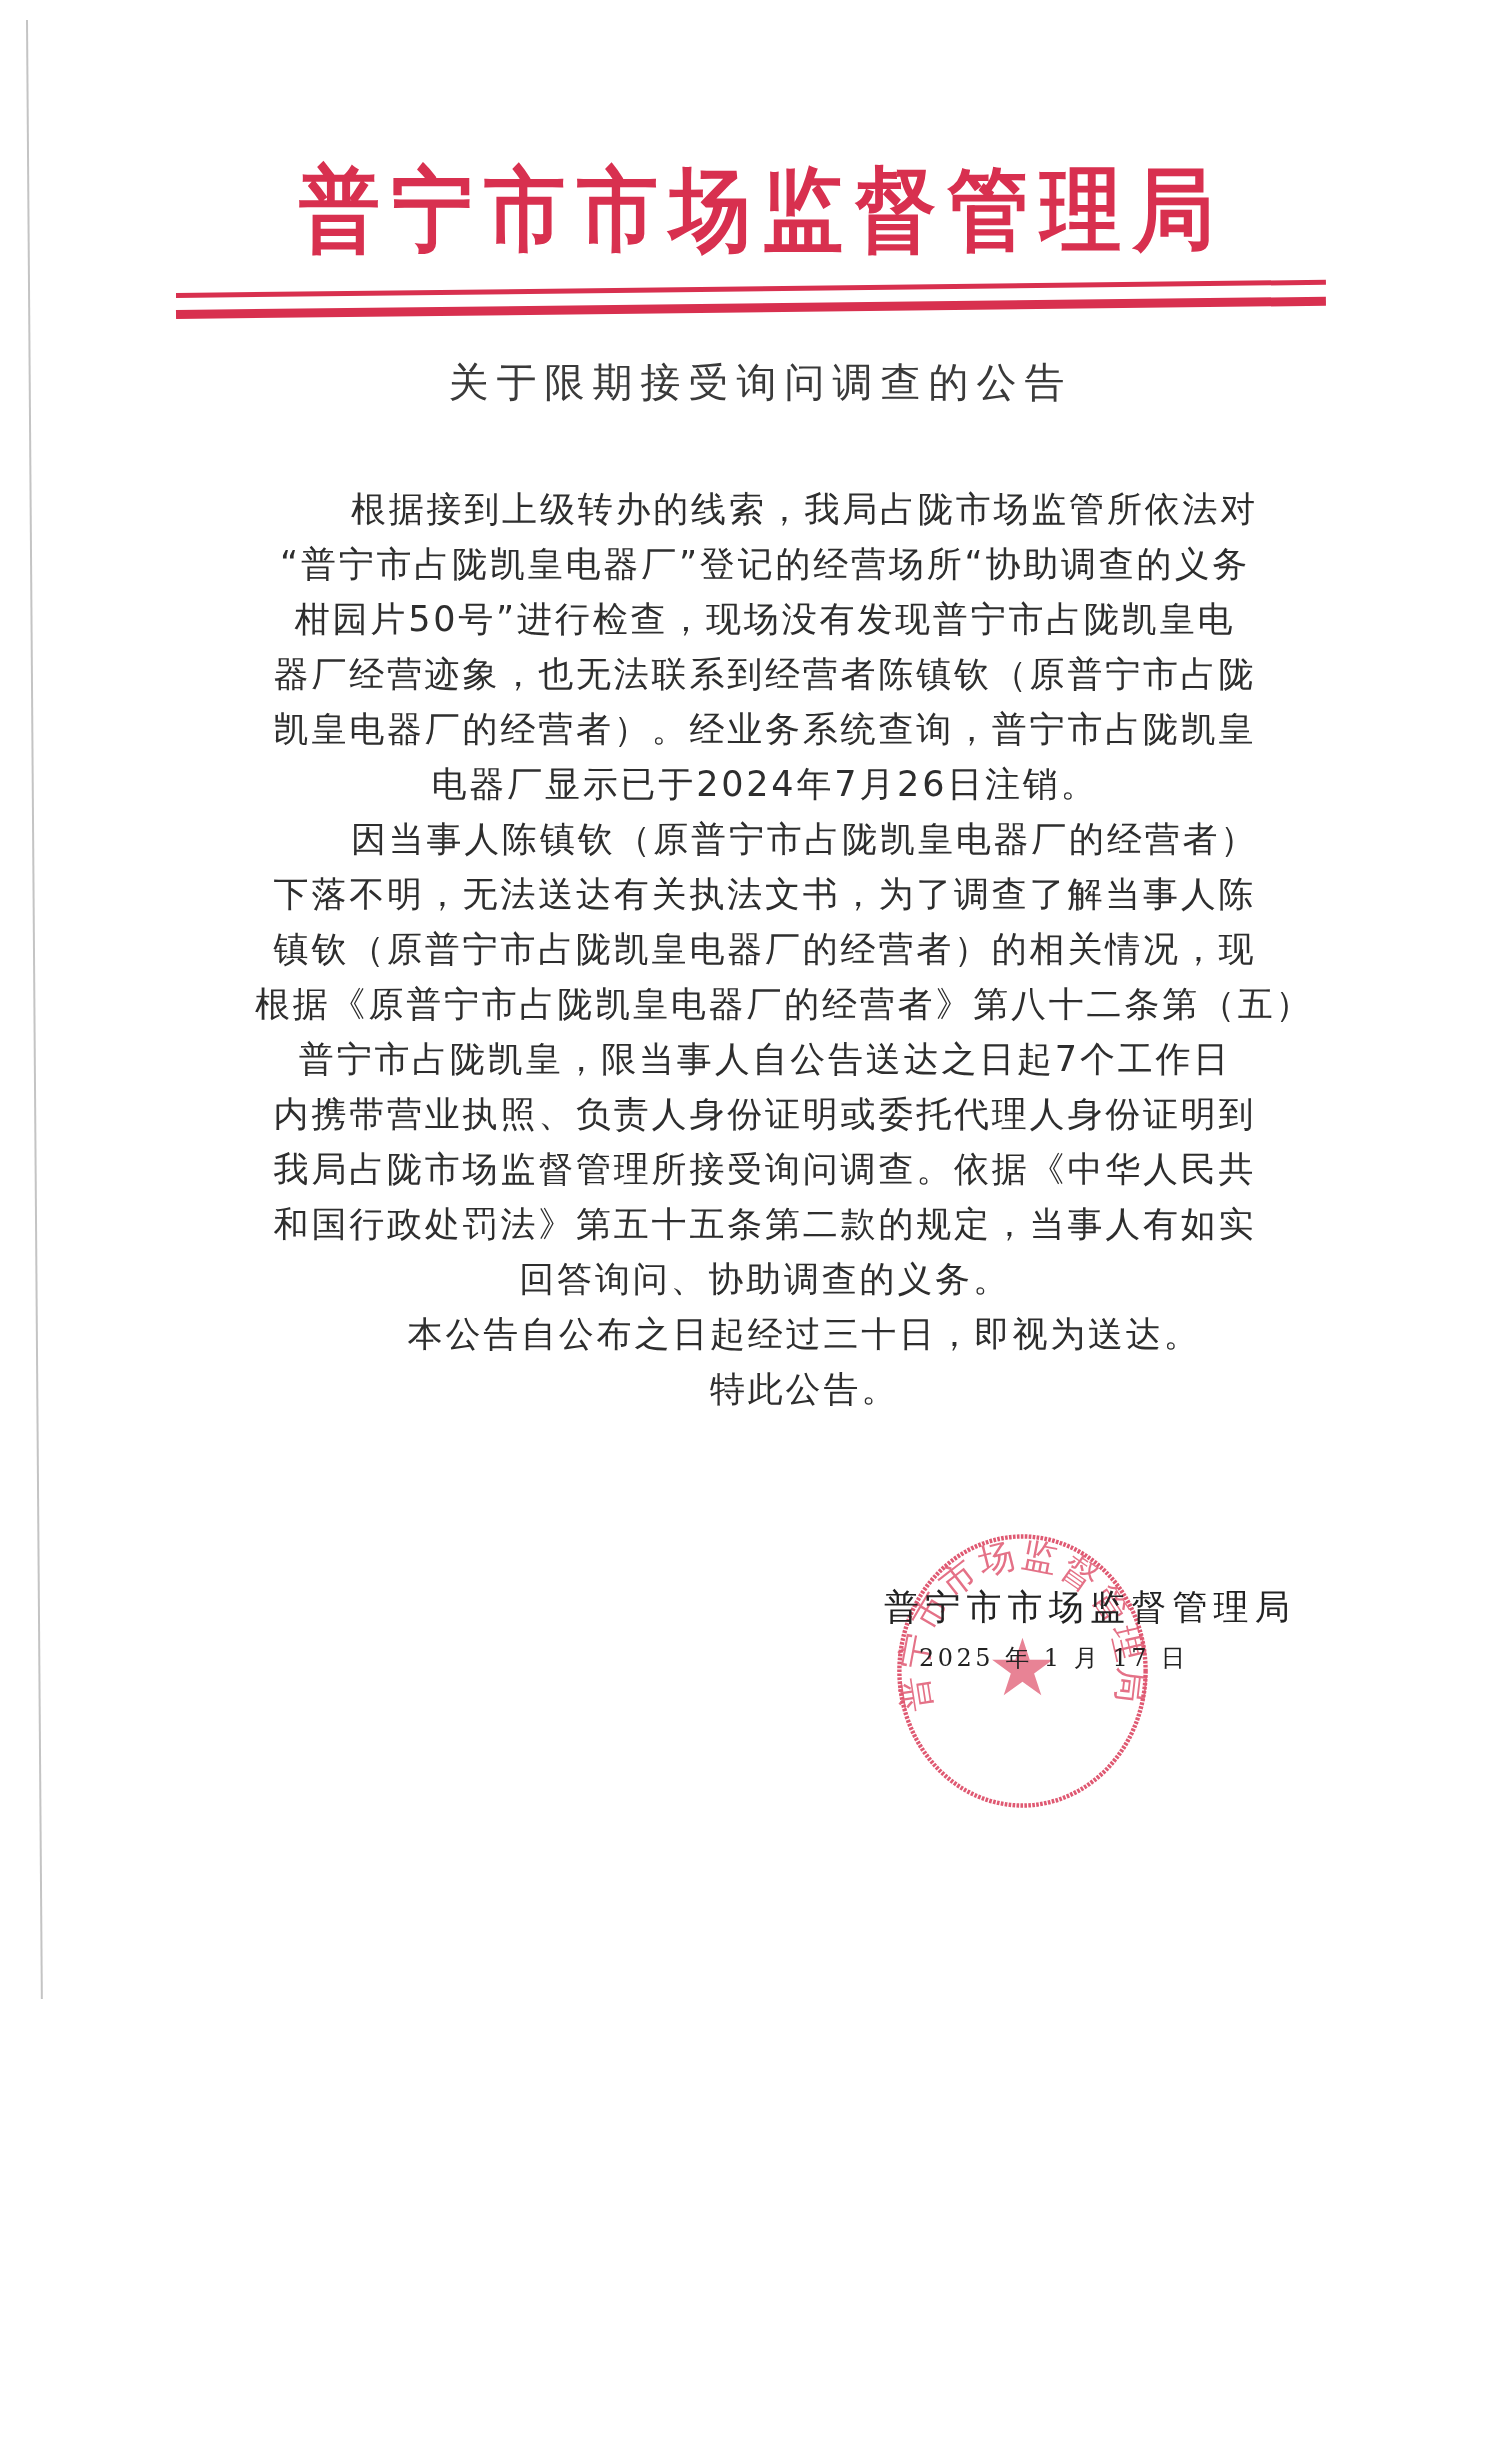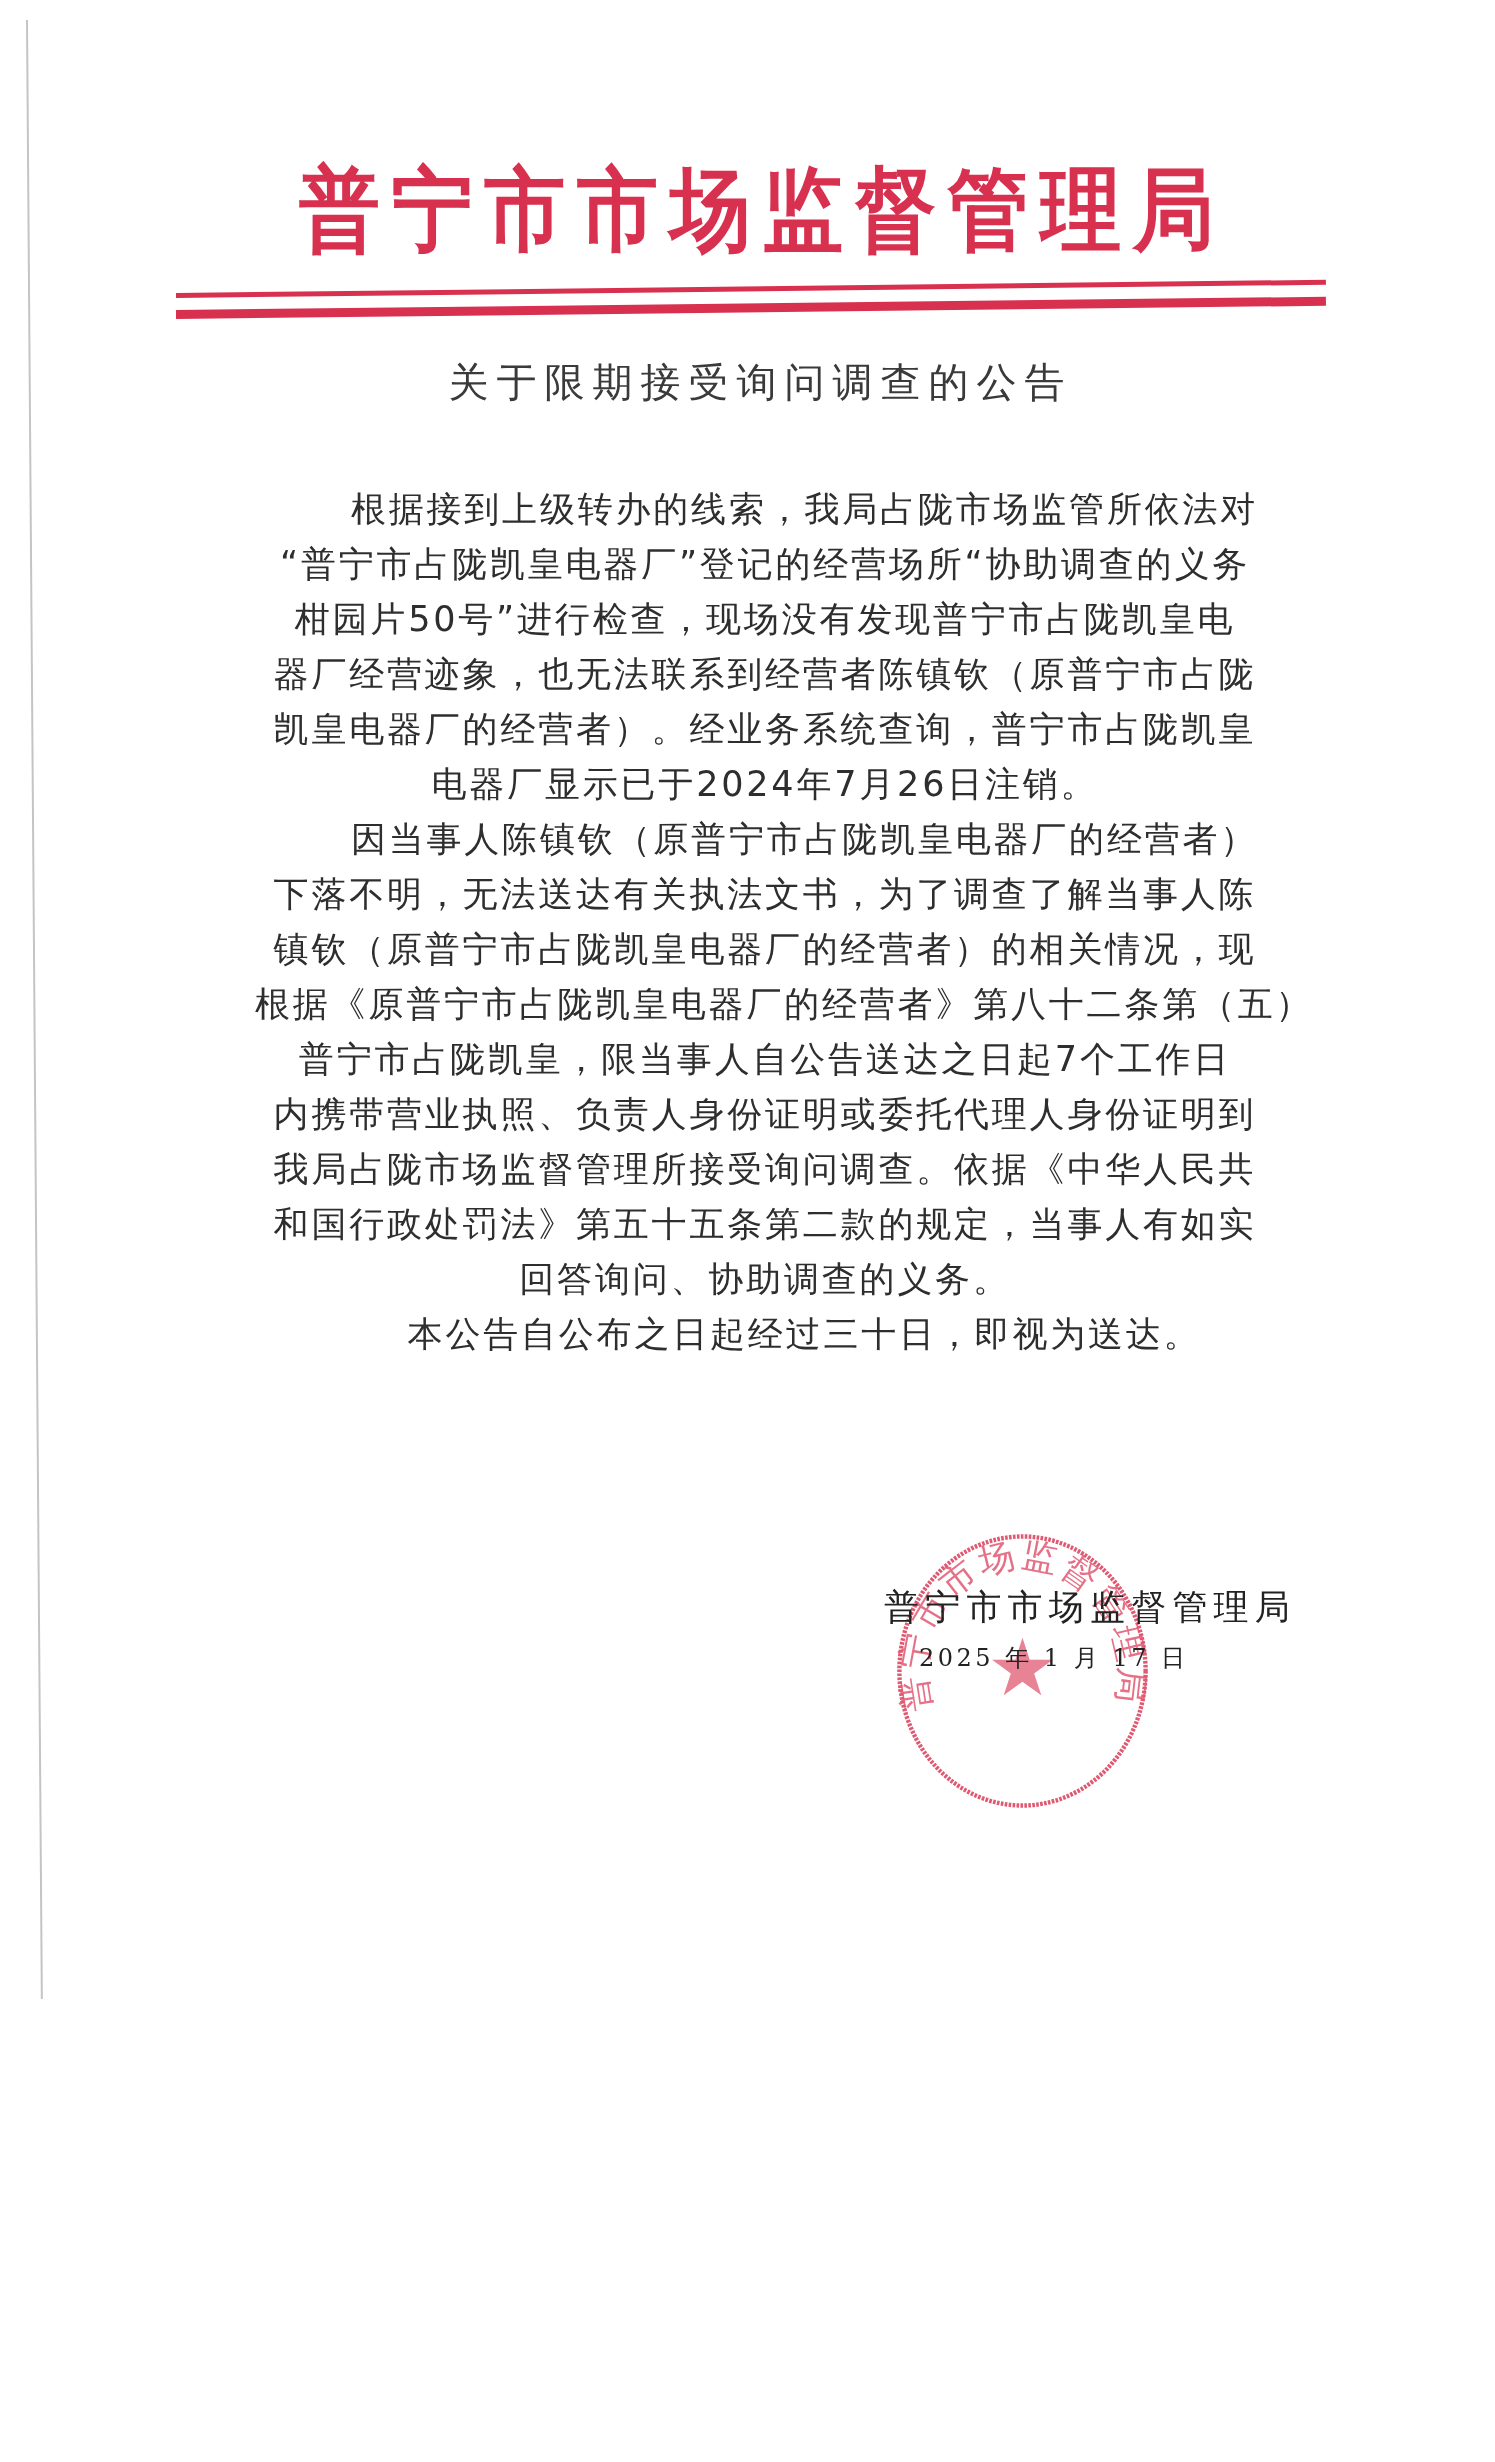--- a/index.html
+++ b/index.html
@@ -166,20 +166,23 @@
     <div class="line">内携带营业执照、负责人身份证明或委托代理人身份证明到</div>
     <div class="line">我局占陇市场监督管理所接受询问调查。依据《中华人民共</div>
     <div class="line">和国行政处罚法》第五十五条第二款的规定，当事人有如实</div>
     <div class="line">回答询问、协助调查的义务。</div>
   </div>
 
   <div>
     <div class="line indent">本公告自公布之日起经过三十日，即视为送达。</div>
   </div>
 
+  <div>
+    <div class="line indent">特此公告。</div>
+  </div>
 
 </main>
 
 <svg class="stamp" viewBox="0 0 290 316" xmlns="http://www.w3.org/2000/svg">
   <ellipse cx="145" cy="158" rx="140" ry="153" fill="none" stroke="#d8304f" stroke-width="5" stroke-dasharray="3 1.5"></ellipse>
   <defs>
     <path id="seal-arc" d="M 45 210 A 110 120 0 1 1 245 210"></path>
   </defs>
   <text font-family="DejaVu Sans, sans-serif" font-size="40" fill="#d8304f" opacity="0.85" letter-spacing="4">
     <textPath href="#seal-arc" startOffset="2%" id="seal-text">普宁市市场监督管理局</textPath>

